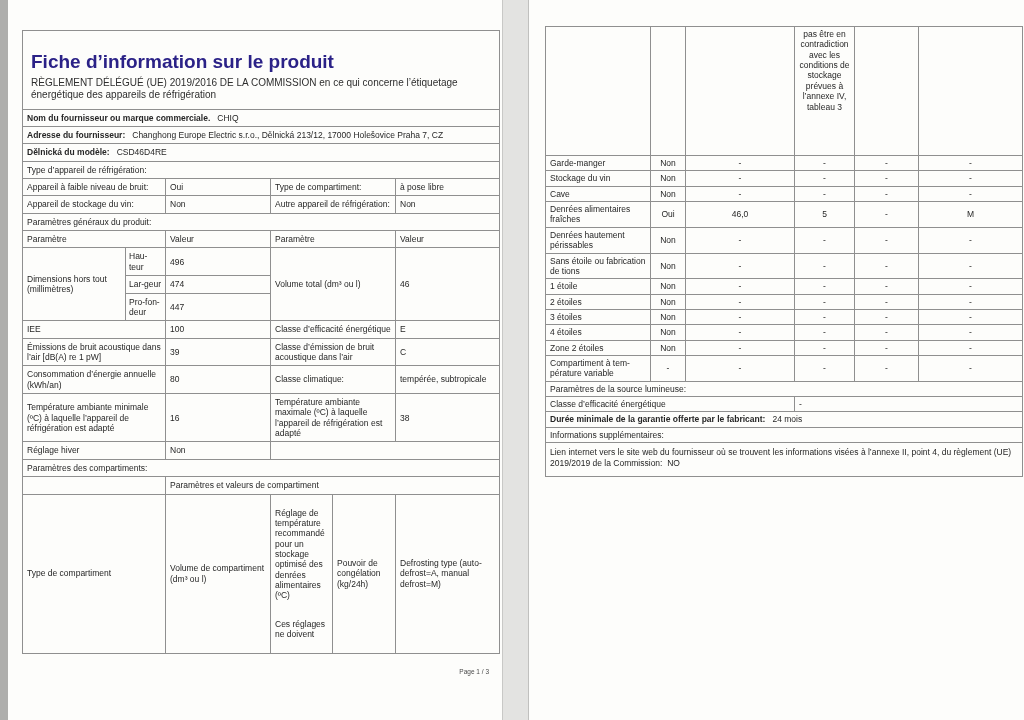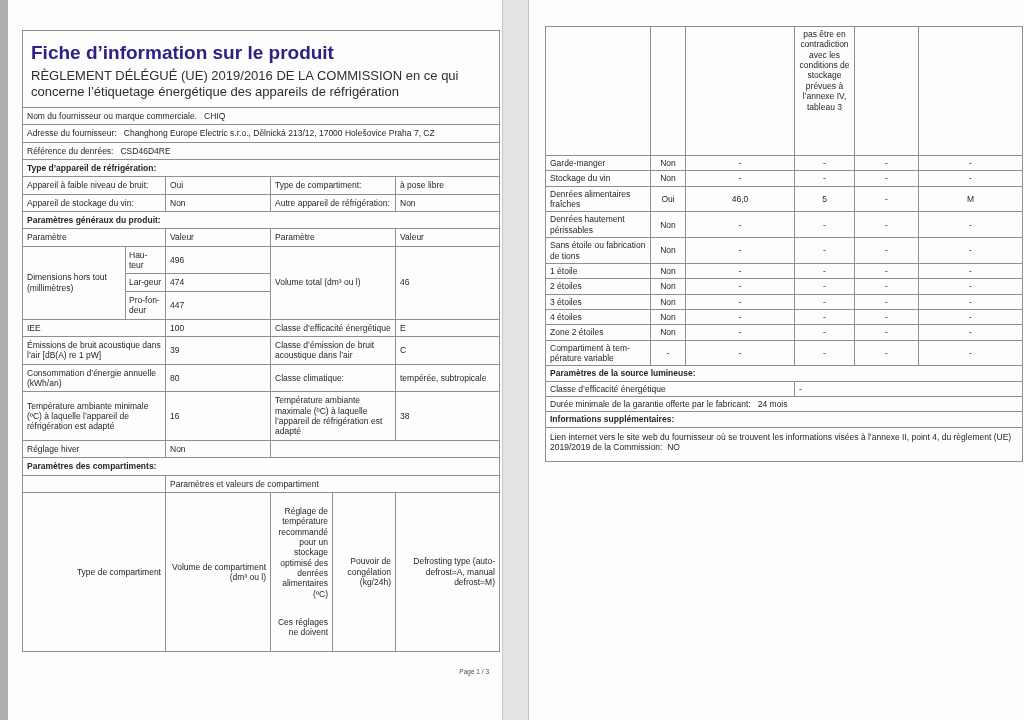--- a/index.html
+++ b/index.html
@@ -17,33 +17,33 @@
   table.doc{
     border-collapse:collapse;table-layout:fixed;position:absolute;
     font-size:8.5px;line-height:1.22;color:#262626;
   }
   .page1 table.doc{left:14px;top:30px;width:477px}
   .page2 table.doc{left:16px;top:26px;width:477px}
 
   td{border:1px solid #8f8f8f;vertical-align:middle;padding:3px 4px;overflow:hidden}
   .page2 td{padding:2px 4px}
 
-  .titlecell{padding:10px 8px 7px}
+  .titlecell{padding:19px 8px 7px}
   .title{font-size:19px;font-weight:bold;color:#2b2287;margin:0 0 4px 0}
-  .subtitle{font-size:13px;max-width:448px;color:#2e2e2e}
-
-  .sec{font-weight:bold}
-  .kv b{font-weight:normal}
+  .subtitle{font-size:10px;max-width:448px;color:#2e2e2e}
+
+  .sec{font-weight:normal}
+  .kv b{font-weight:bold}
   .kv .v{margin-left:7px}
 
   .c{text-align:center}
   .sub{padding:3px 3px}
 
   .spanhdr{}
-  .tall td{height:152px;text-align:right}
+  .tall td{height:152px;text-align:left}
   .cont-row td{height:124px}
   .cont-cell{vertical-align:top;text-align:center;padding-top:4px}
   .gapu{margin-top:18px}
 
   .pfoot{position:absolute;font-size:6.5px;color:#4a4a4a}
   .page1 .pfoot{top:668px;right:13px}
   .page2 .pfoot{top:672px;right:9px}
 </style>
 </head>
 <body>
@@ -74,21 +74,21 @@
         <b>Nom du fournisseur ou marque commerciale.</b><span class="v">CHIQ</span>
       </td>
     </tr>
     <tr>
       <td colspan="6" class="kv">
         <b>Adresse du fournisseur:</b><span class="v">Changhong Europe Electric s.r.o., Dělnická 213/12, 17000 Holešovice Praha 7, CZ</span>
       </td>
     </tr>
     <tr>
       <td colspan="6" class="kv">
-        <b>Référence du denrées:</b><span class="v">CSD46D4RE</span>
+        <b>Dělnická du modèle:</b><span class="v">CSD46D4RE</span>
       </td>
     </tr>
 
     <tr>
       <td colspan="6" class="sec">Type d’appareil de réfrigération:</td>
     </tr>
     <tr>
       <td colspan="2">Appareil à faible niveau de bruit:</td>
       <td>Oui</td>
       <td colspan="2">Type de compartiment:</td>
@@ -210,20 +210,28 @@
     </tr>
     <tr>
       <td>Stockage du vin</td>
       <td class="c">Non</td>
       <td class="c">-</td>
       <td class="c">-</td>
       <td class="c">-</td>
       <td class="c">-</td>
     </tr>
     <tr>
+      <td>Cave</td>
+      <td class="c">Non</td>
+      <td class="c">-</td>
+      <td class="c">-</td>
+      <td class="c">-</td>
+      <td class="c">-</td>
+    </tr>
+    <tr>
       <td>Denrées alimentaires fraîches</td>
       <td class="c">Oui</td>
       <td class="c">46,0</td>
       <td class="c">5</td>
       <td class="c">-</td>
       <td class="c">M</td>
     </tr>
     <tr>
       <td>Denrées hautement périssables</td>
       <td class="c">Non</td>

